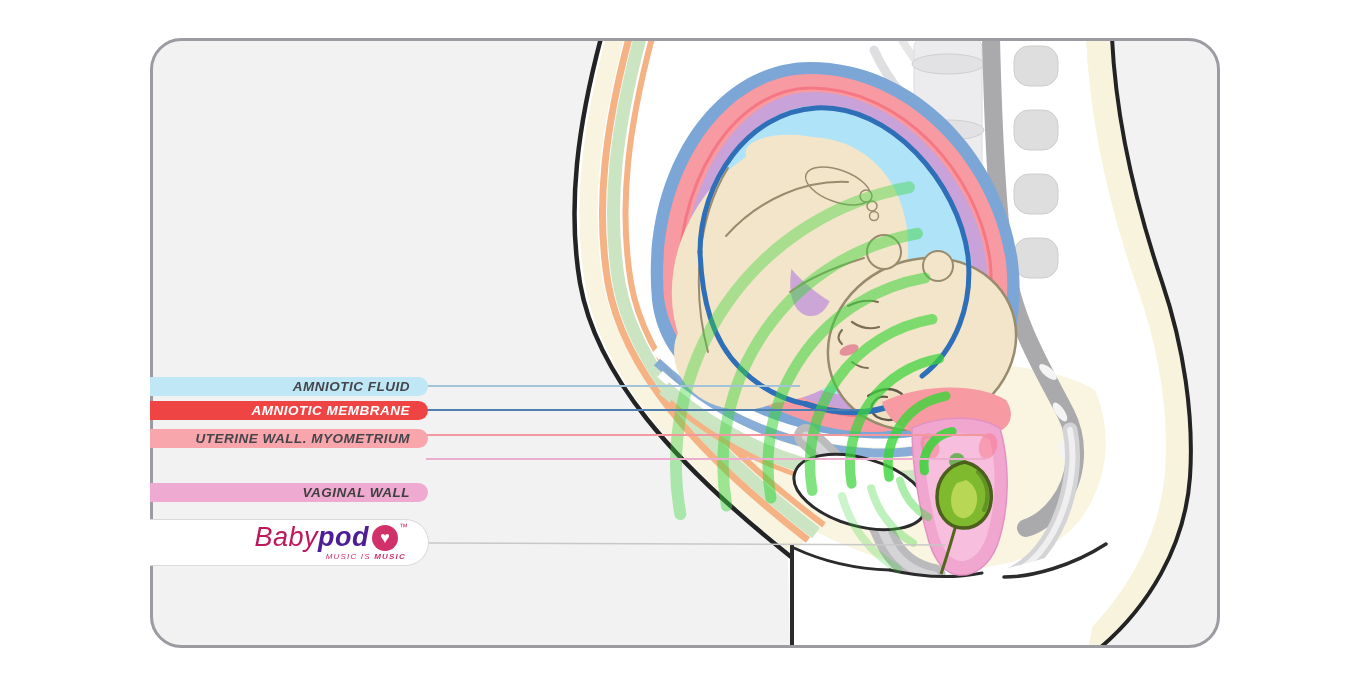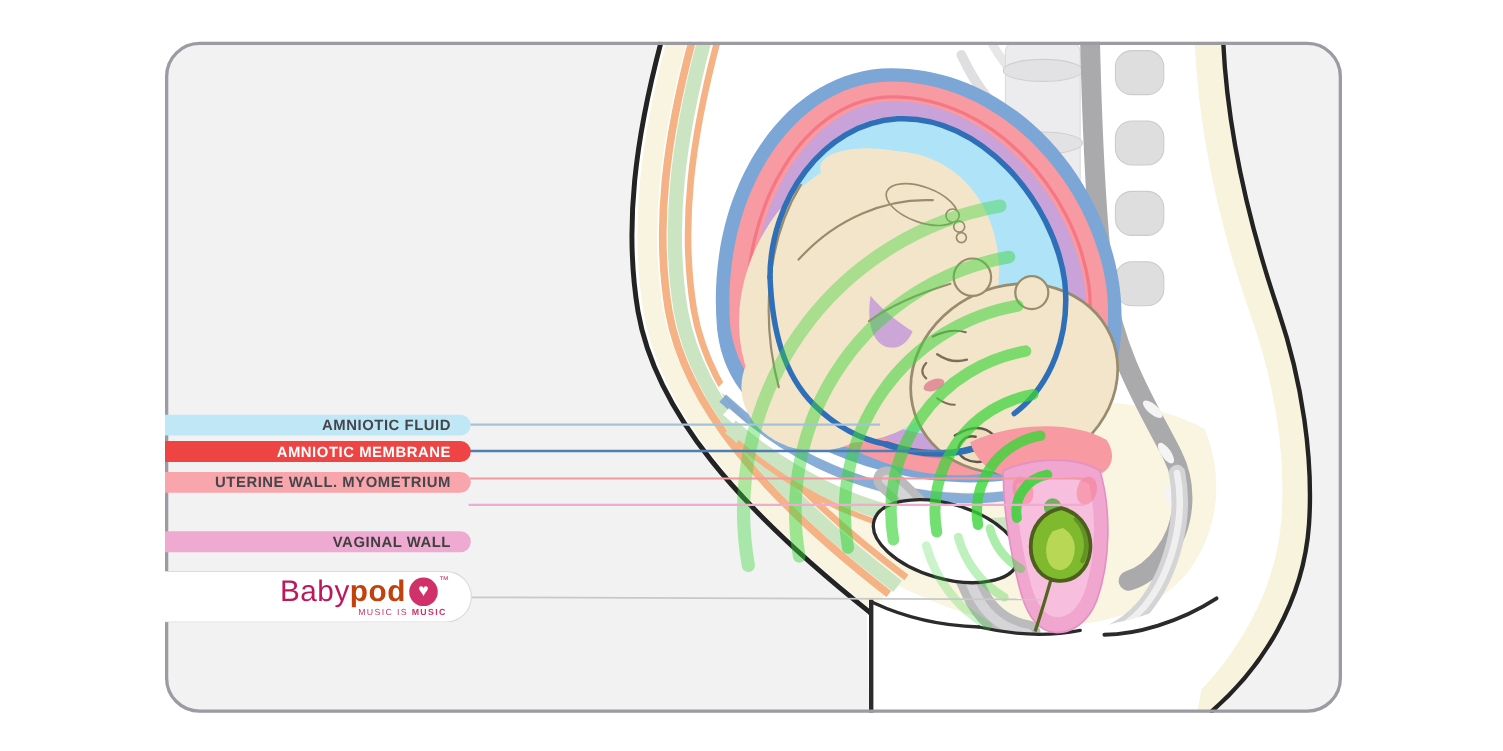--- a/index.html
+++ b/index.html
@@ -1,17 +1,17 @@
 <!DOCTYPE html>
 <html style="--skin: #f3e5c9; --skin-line: #998b6e; --outline: #232323; --cream: #f8f4df; --back-cream: #f7f3dd; --orange: #f5b285; --lightgreen: #cbe5c3; --uterus-blue: #7ba6d6; --uterus-pink: #f79aa2; --uterus-red: #f6717f; --uterus-purple: #c8a2d8; --fluid: #aee3f8; --membrane: #2e6fb8; --vagina-pink: #f1a6cf; --vagina-light: #f8c7e1; --wave-green: #3ad43a; --device-green: #7fb92e; --device-dark: #4c5f1d; --device-light: #bcd857; --bone-gray: #bbbbbd; --spine-canal: #aaaaac; --vertebra: #ececee; --disc: #e2e2e4; --process: #dededf; --lips: #e3929b; --white: #ffffff;"><head>
 <meta charset="utf-8">
 <style>
   html,body{margin:0;padding:0;background:#ffffff;}
   .stage{position:relative;width:1232px;height:683px;background:#ffffff;overflow:hidden;
-         font-family:"Liberation Sans", sans-serif;}
+         font-family:"Liberation Sans", sans-serif;font-style:italic;}
   .art{position:absolute;left:0;top:0;width:1366px;height:683px;}
   
   .pill{position:absolute;left:150px;width:278px;height:19px;line-height:19px;
         border-radius:0 10px 10px 0;text-align:right;padding-right:18px;
         box-sizing:border-box;font-size:13.5px;font-weight:bold;letter-spacing:.5px;
         color:#45454c;white-space:nowrap;}
   
   .logo-pill{position:absolute;left:150px;top:519px;width:279px;height:47px;
         background:#ffffff;border:1.5px solid #dadada;border-left:none;
         border-radius:0 26px 26px 0;box-sizing:border-box;
@@ -183,21 +183,21 @@
 </svg>
 
 <div class="pill" style="top: 377px; background: rgb(191, 231, 246); color: rgb(69, 69, 76);">AMNIOTIC FLUID</div>
 <div class="pill" style="top: 401px; background: #ef4444; color: rgb(255, 255, 255);">AMNIOTIC MEMBRANE</div>
 <div class="pill" style="top: 429px; background: rgb(248, 166, 171); color: rgb(69, 69, 76);">UTERINE WALL. MYOMETRIUM</div>
 <div class="pill" style="top: 449px; background: rgb(238, 170, 208); color: #404040; margin-top: 34px;">VAGINAL WALL</div>
 
 <div class="logo-pill">
   <div class="logo-row">
     <span class="logo-light" style="color: #be185d; margin-left: 48px;">Baby</span>
-        <span class="logo-bold" style="color: #c2410c;">pod</span>
+        <span class="logo-bold" style="color: #4c1d95;">pod</span>
         <span class="logo-heart" style="background: rgb(208, 49, 104);">♥</span>
         <span class="logo-tm" style="color: rgb(208, 49, 104);">™</span>
   </div>
   <div class="logo-tagline" style="color: rgb(208, 49, 104);">
     <span>MUSIC IS </span><b>MUSIC</b>
   </div>
 </div>
 
 </div>
 

